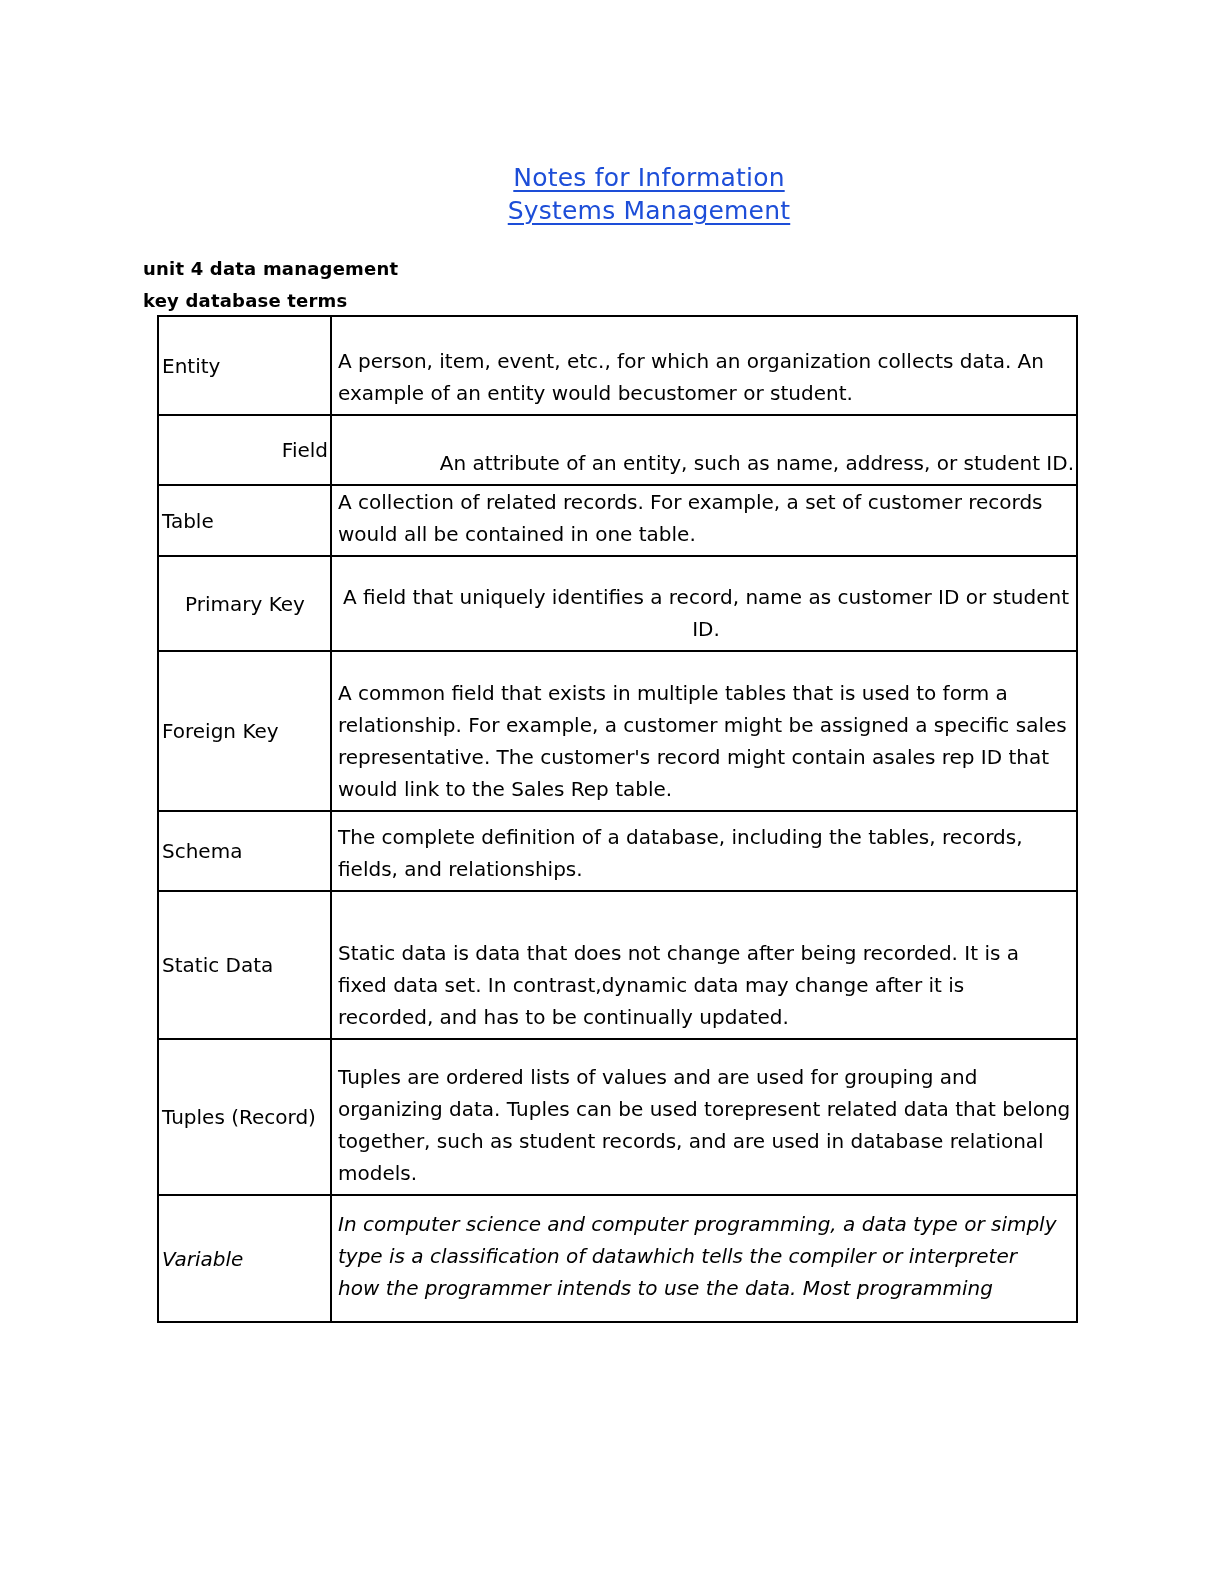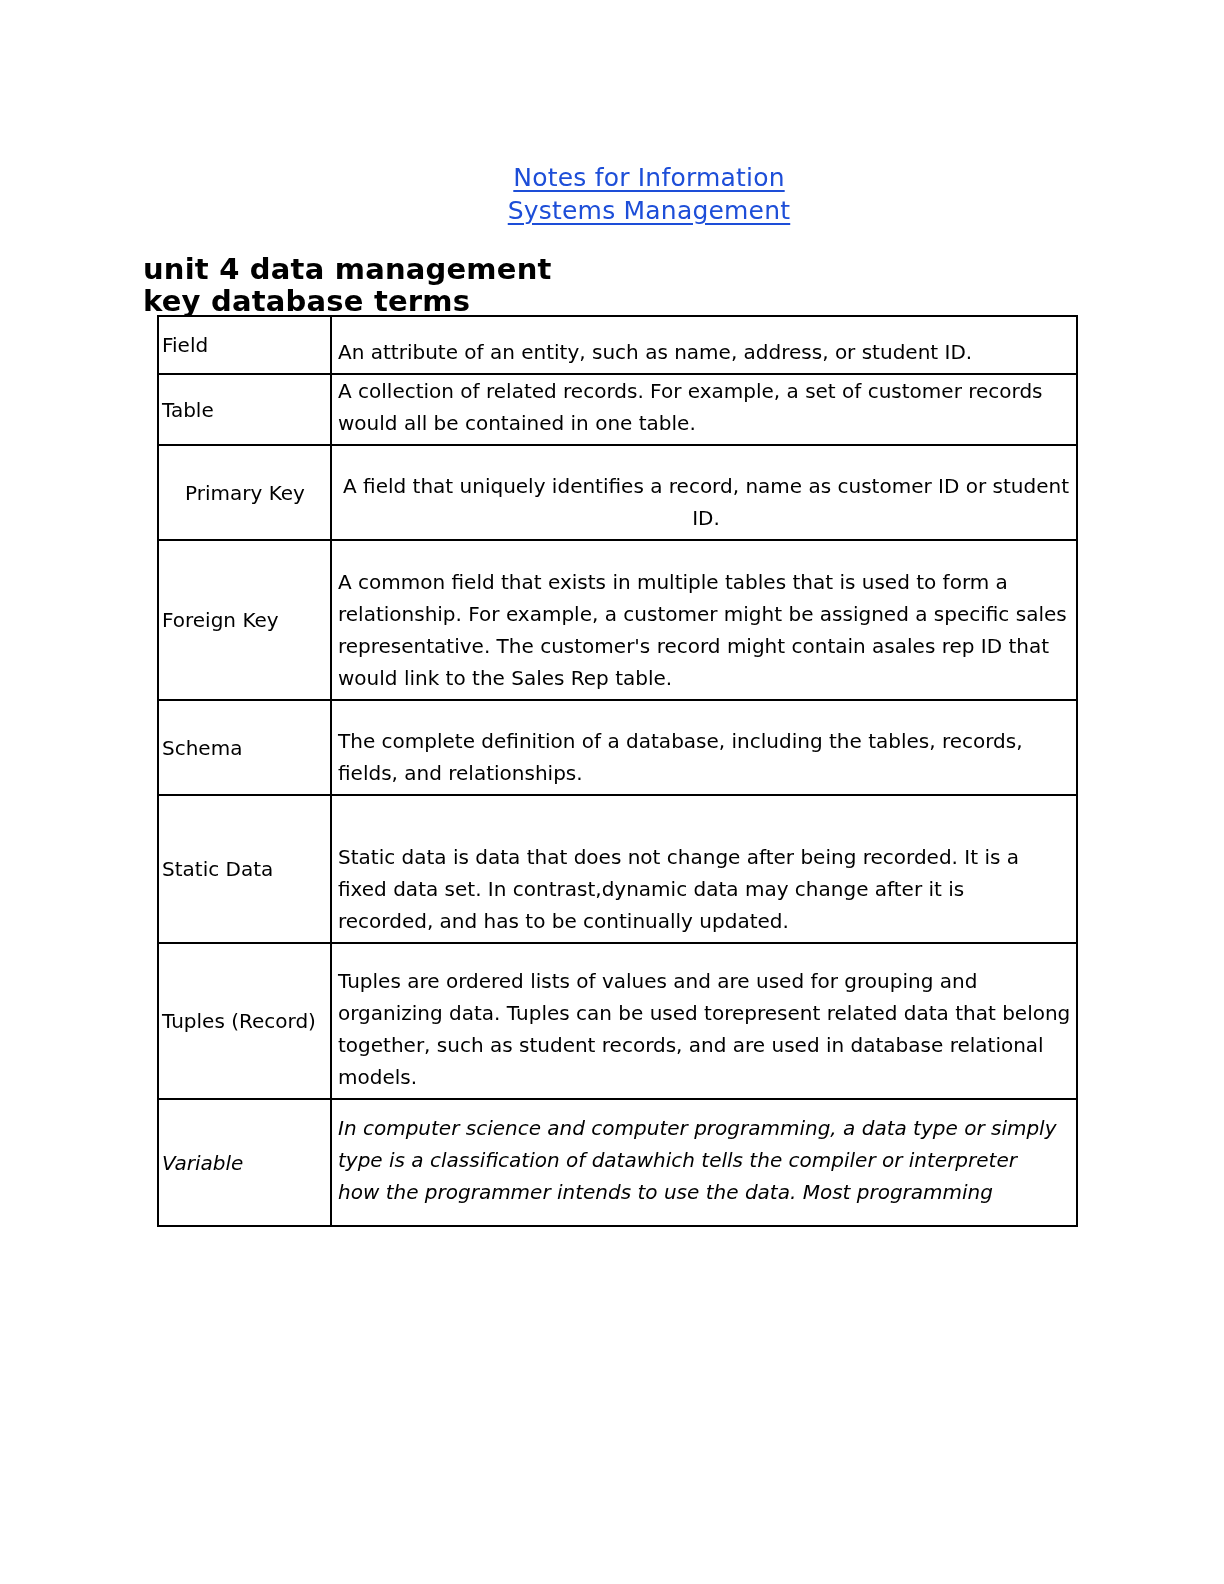--- a/index.html
+++ b/index.html
@@ -28,21 +28,21 @@
     text-decoration-thickness: 2px;
     text-underline-offset: 4px;
     letter-spacing: 0.2px;
     margin-left: 37px;
   }
   .section-headings {
     position: absolute;
     top: 253px;
     left: 143px;
     font-weight: bold;
-    font-size: 29px;
+    font-size: 18px;
     line-height: 32px;
     letter-spacing: 0.2px;
   }
   table.glossary {
     position: absolute;
     left: 157px;
     top: 315px;
     width: 921px;
     border-collapse: collapse;
     table-layout: fixed;
@@ -58,46 +58,51 @@
     vertical-align: middle;
     padding: 0 2px 0 3px;
   }
   td.def-cell {
     vertical-align: bottom;
     padding: 0 2px 5px 6px;
     white-space: pre-line;
   }
   
   tr.r0 { height: 99px; }
-  tr.r1 { height: 58px; }
+  tr.r1 { height: 70px; text-align: right; }
   tr.r2 { height: 96px; }
   tr.r3 { height: 68px; }
   tr.r4 { height: 95px; text-align: center; }
   tr.r5 { height: 160px; }
-  tr.r6 { height: 95px; }
+  tr.r6 { height: 80px; }
   tr.r7 { height: 148px; }
   tr.r8 { height: 156px; }
   tr.r9 { height: 127px; font-style: italic; }
   tr.r9 td.def-cell { padding-bottom: 17px; }
 </style>
 </head>
 <body>
 
 <div class="page">
 
   <div class="doc-title">Notes for Information
 Systems Management</div>
 
   <div class="section-headings">
     <div>unit 4 data management</div>
     <div>key database terms</div>
   </div>
 
   <table class="glossary">
     <tbody>
+      <tr class="r0">
+        <td class="term-cell">Entity</td>
+        <td class="def-cell">A person, item, event, etc., for which an organization collects data. An
+example of an entity would becustomer or student.</td>
+      </tr>
       <tr class="r1">
         <td class="term-cell">Field</td>
         <td class="def-cell">An attribute of an entity, such as name, address, or student ID.</td>
       </tr>
       <tr class="r3">
         <td class="term-cell">Table</td>
         <td class="def-cell">A collection of related records. For example, a set of customer records
 would all be contained in one table.</td>
       </tr>
       <tr class="r4">

